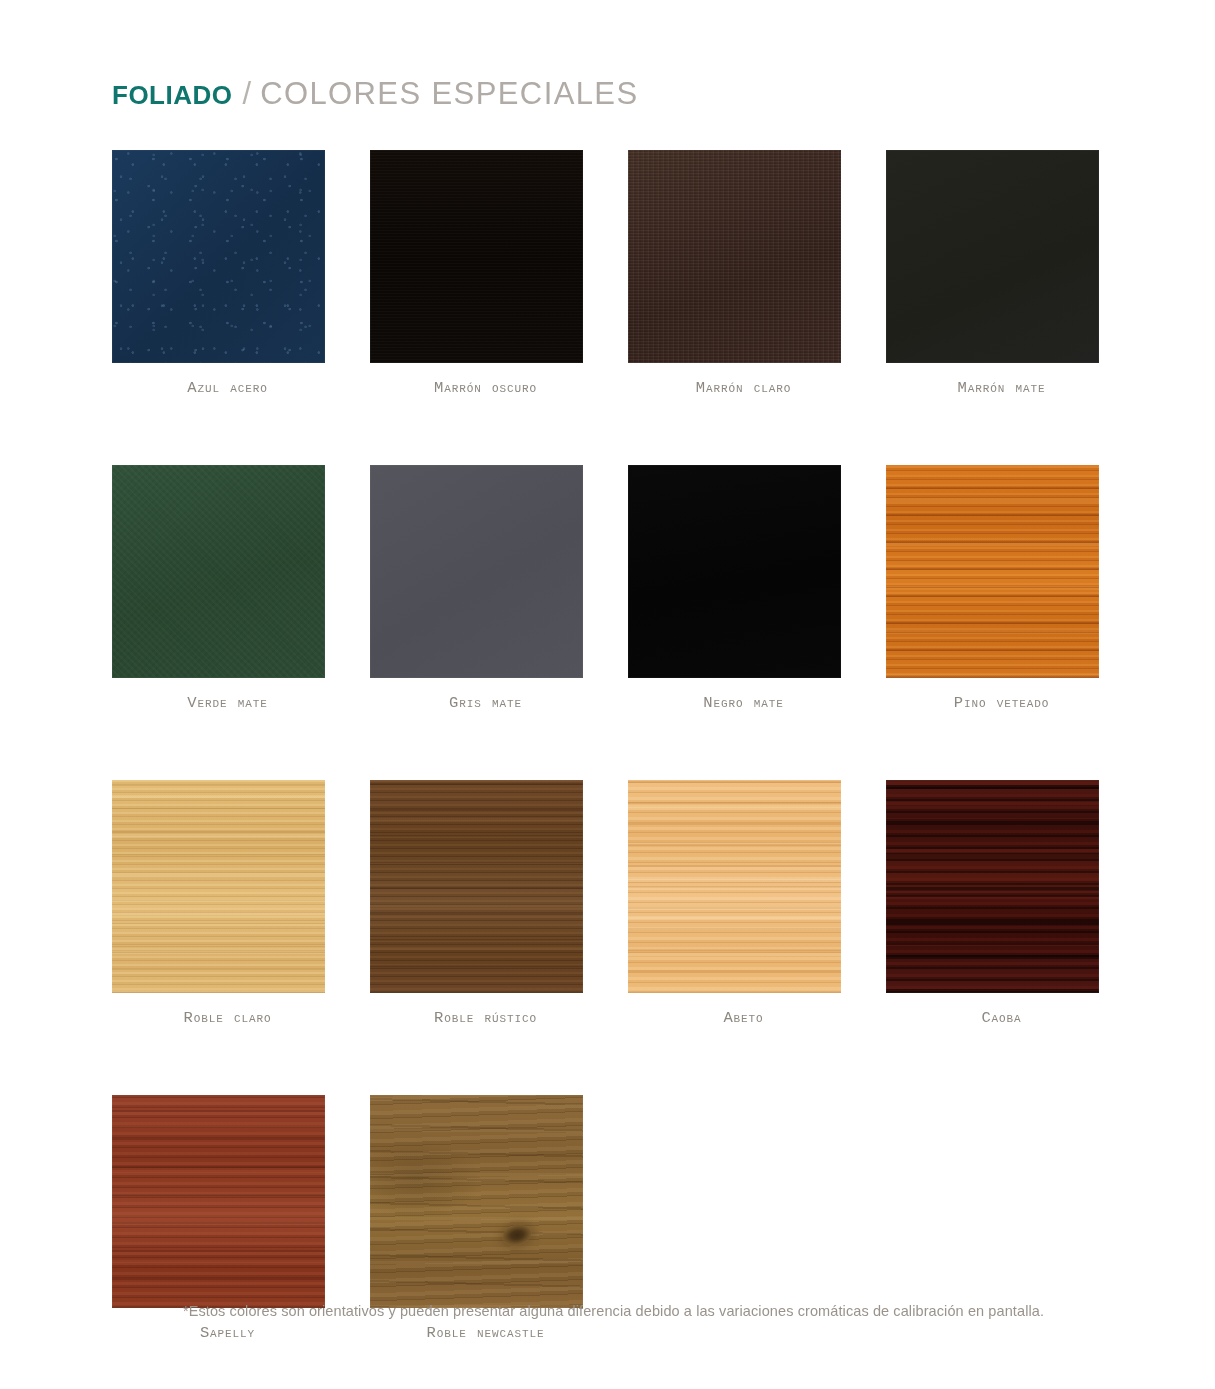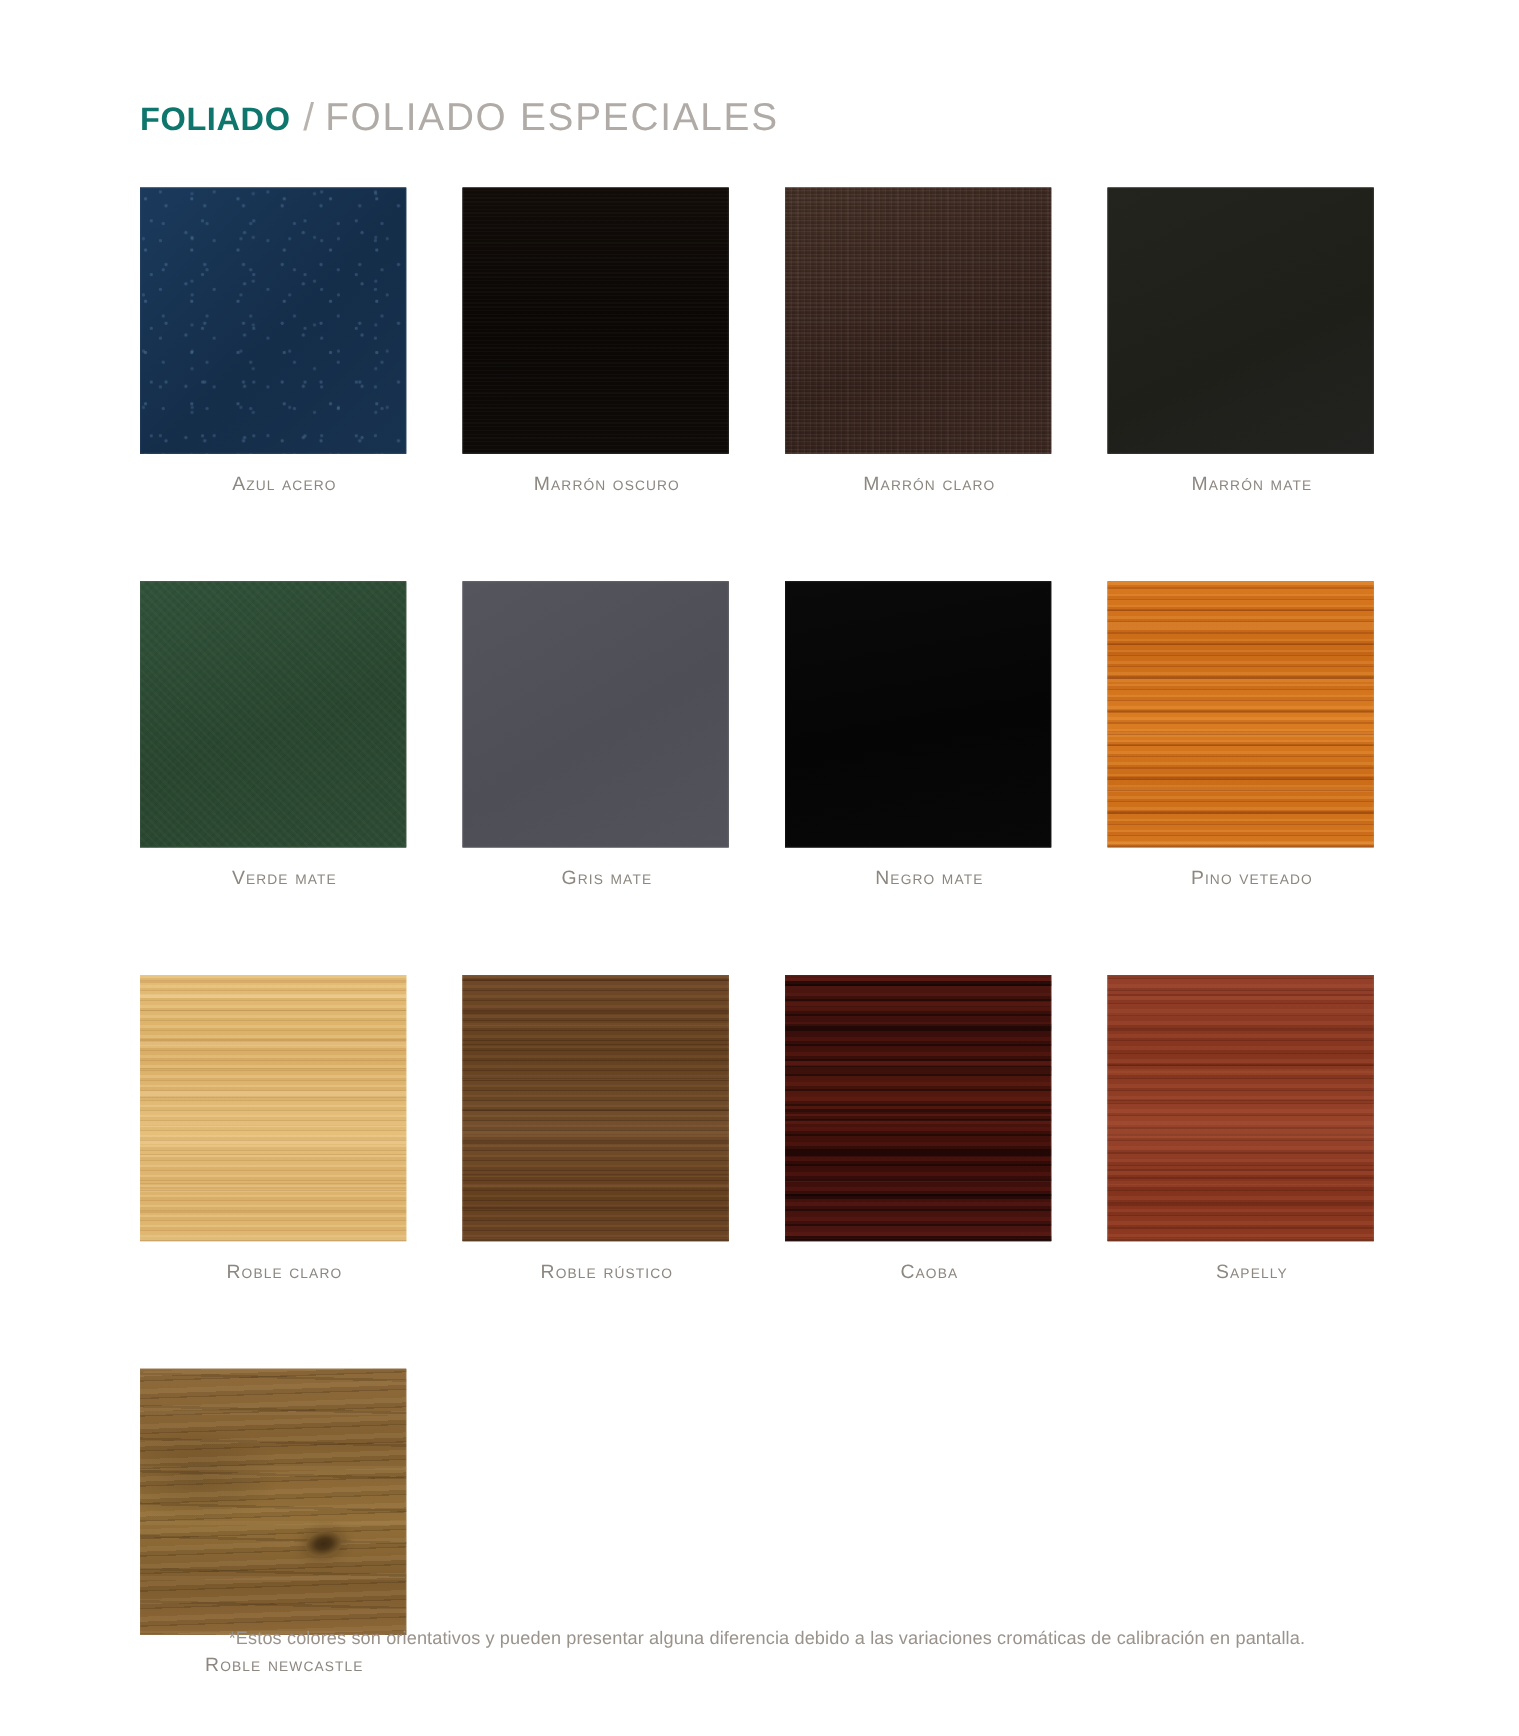--- a/index.html
+++ b/index.html
@@ -50,20 +50,21 @@
     left: 112px;
     top: 150px;
     width: 990px;
     display: grid;
     grid-template-columns: repeat(4, 213px);
     column-gap: 45px;
     row-gap: 68px;
   }
   .swatch-cell {
     width: 231px;
+    font-family: Liberation Mono, monospace;
   }
   .swatch-chip {
     width: 213px;
     height: 213px;
     position: relative;
     overflow: hidden;
     background-color: #888;
   }
   .swatch-chip::after {
     
@@ -322,21 +323,21 @@
     letter-spacing: 0.1px;
     font-weight: 400;
   }
 </style>
 </head>
 <body>
 
 <div class="page-header">
   <span class="title-primary">FOLIADO</span>
   <span class="title-sep">/</span>
-  <span class="title-secondary">FOLIADO ESPECIALES</span>
+  <span class="title-secondary">COLORES ESPECIALES</span>
 </div>
 
 <div class="swatch-grid">
 
   <div class="swatch-cell">
     <div class="swatch-chip tex-azul-acero"></div>
     <div class="swatch-label">Azul acero</div>
   </div>
 
   <div class="swatch-cell">
@@ -378,20 +379,24 @@
     <div class="swatch-chip tex-roble-claro"></div>
     <div class="swatch-label">Roble claro</div>
   </div>
 
 
   <div class="swatch-cell">
     <div class="swatch-chip tex-roble-rustico"></div>
     <div class="swatch-label">Roble rústico</div>
   </div>
 
+  <div class="swatch-cell">
+    <div class="swatch-chip tex-abeto"></div>
+    <div class="swatch-label">Abeto</div>
+  </div>
 
   <div class="swatch-cell">
     <div class="swatch-chip tex-caoba"></div>
     <div class="swatch-label">Caoba</div>
   </div>
 
   <div class="swatch-cell">
     <div class="swatch-chip tex-sapelly"></div>
     <div class="swatch-label">Sapelly</div>
   </div>

